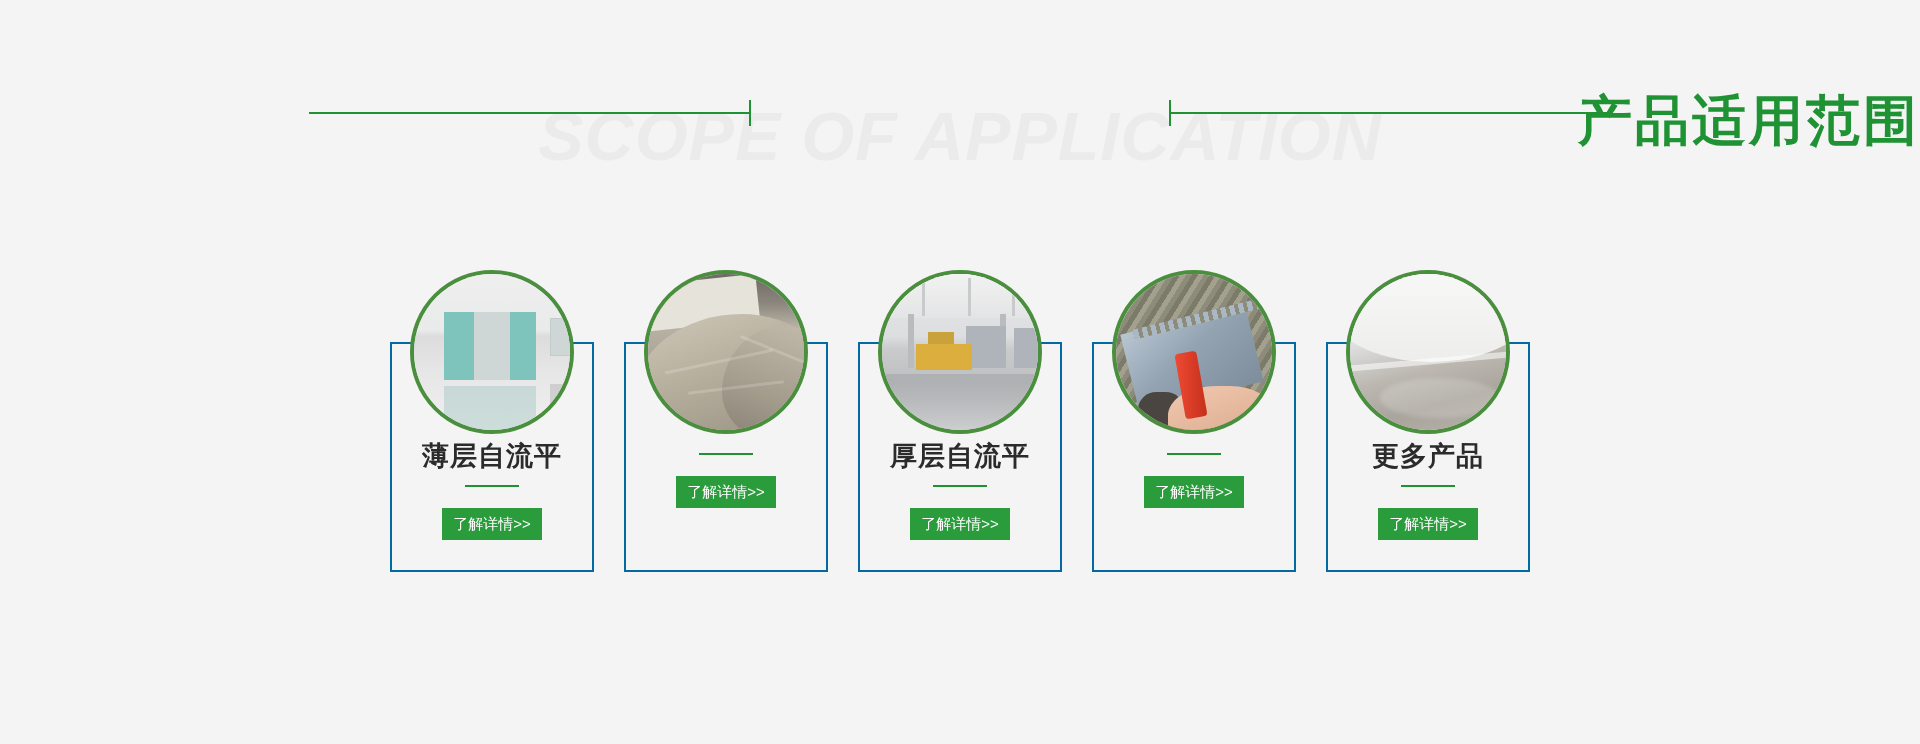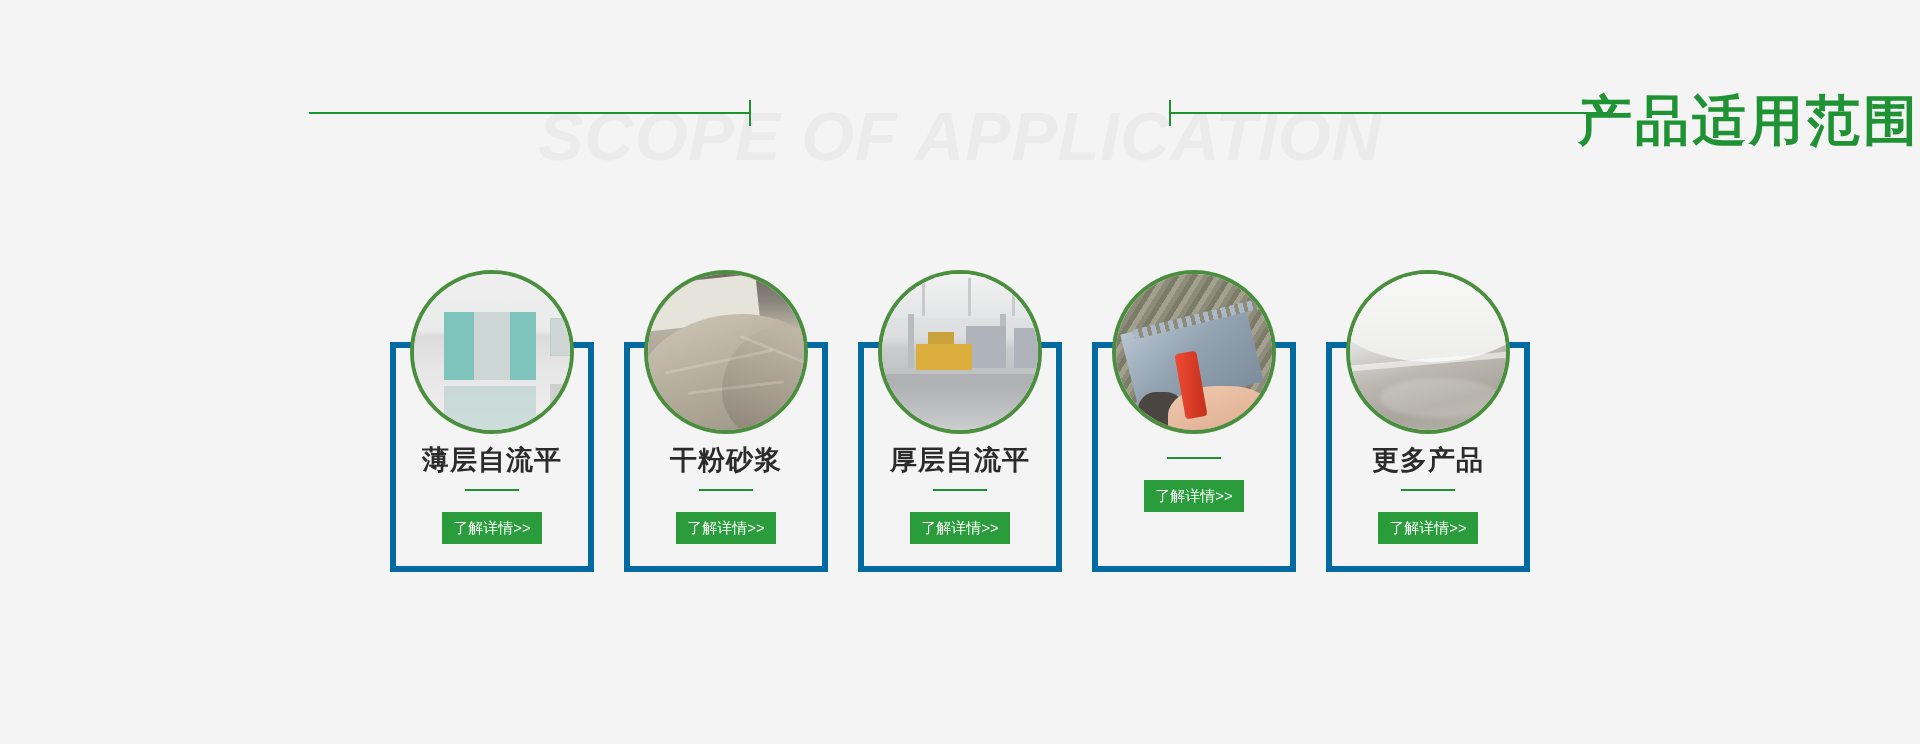--- a/index.html
+++ b/index.html
@@ -52,21 +52,21 @@
     position:absolute; left:50%; transform:translateX(-50%);
     top:270px;
     display:flex;
     gap:30px;
   }
   .card { position:relative; width:204px; }
 
   .card-frame {
     position:relative;
     margin-top:72px;
-    border:6px solid #0369a1;
+    border:2px solid #0369a1;
     height:230px;
     background:transparent;
   }
   
   .frame-notch {
     position:absolute; left:50%; transform:translateX(-50%);
     top:-2px; width:130px; height:4px;
     background:#f4f4f4;
   }
 
@@ -206,21 +206,20 @@
             <div class="mound"></div>
             <div class="mound2"></div>
           <div class="crease c1"></div>
             <div class="crease c2"></div>
             <div class="crease c3"></div>
         </div>
       </div>
       <div class="card-frame">
         <div class="frame-notch"></div>
         <div class="card-body">
-          <div class="card-title">干粉砂浆</div>
           <div class="card-divider"></div>
           <div class="card-btn">了解详情&gt;&gt;</div>
         </div>
       </div>
     </div>
 
     <div class="card">
       <div class="circle-wrap">
         <div class="ph ph3">
           <div class="roof"></div>

